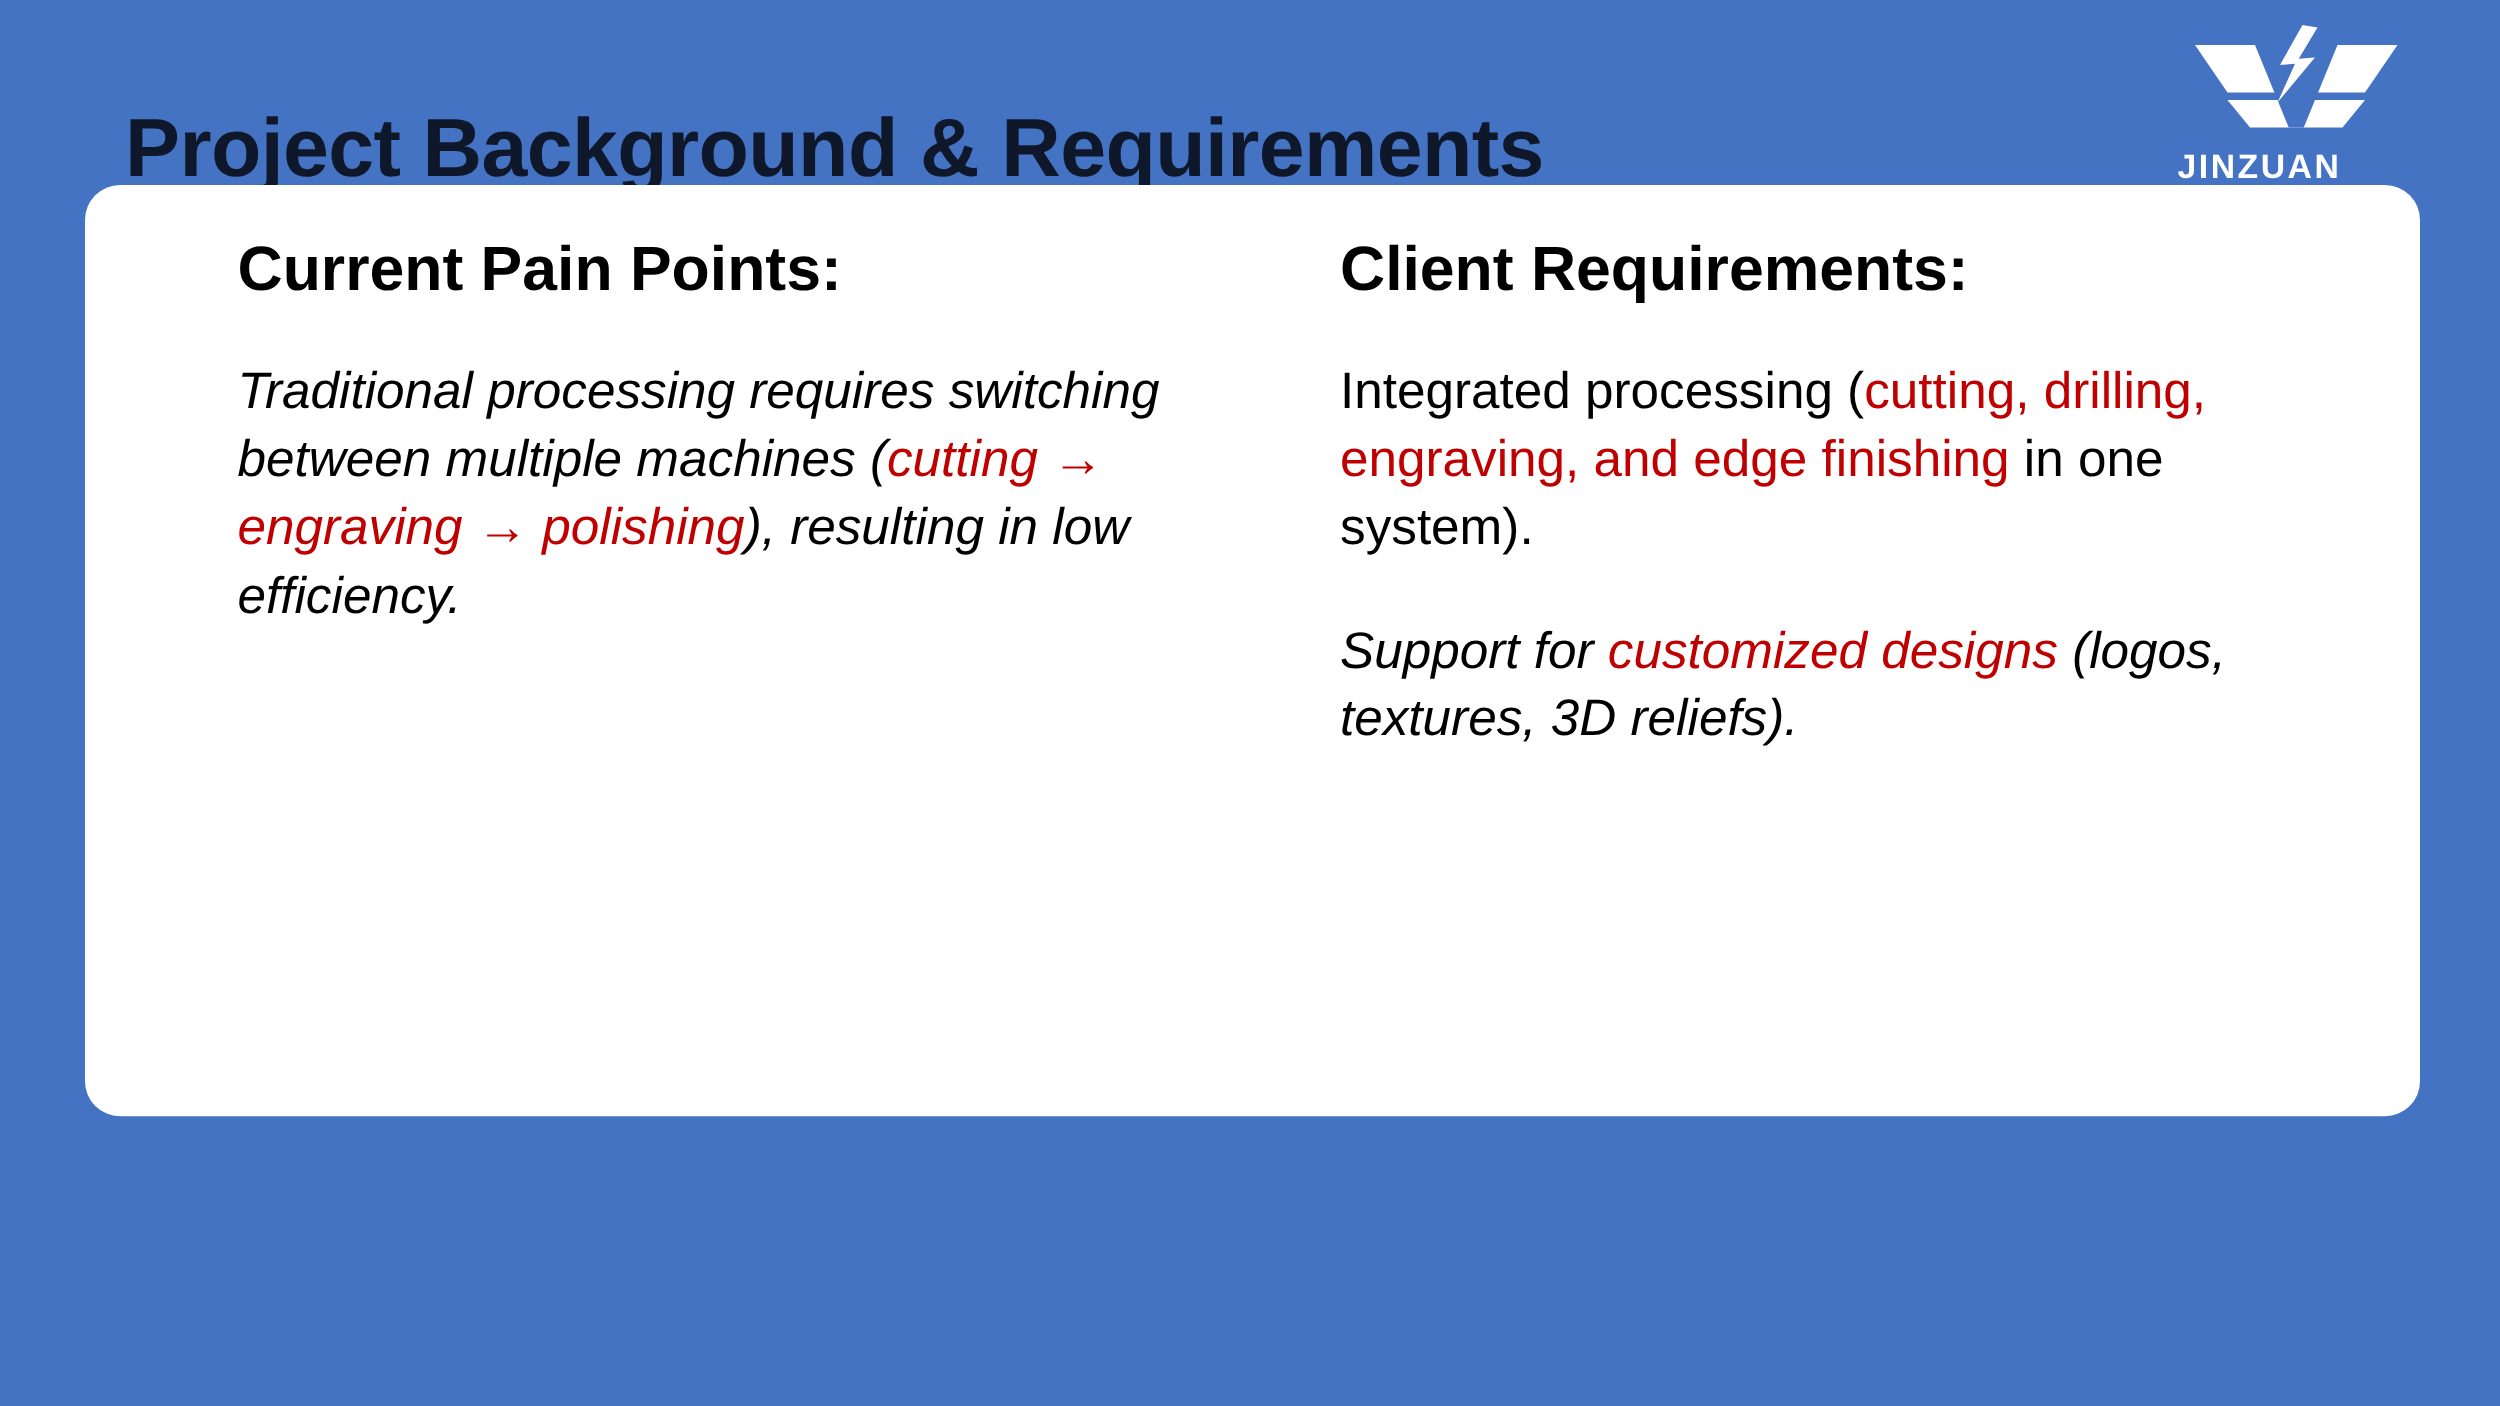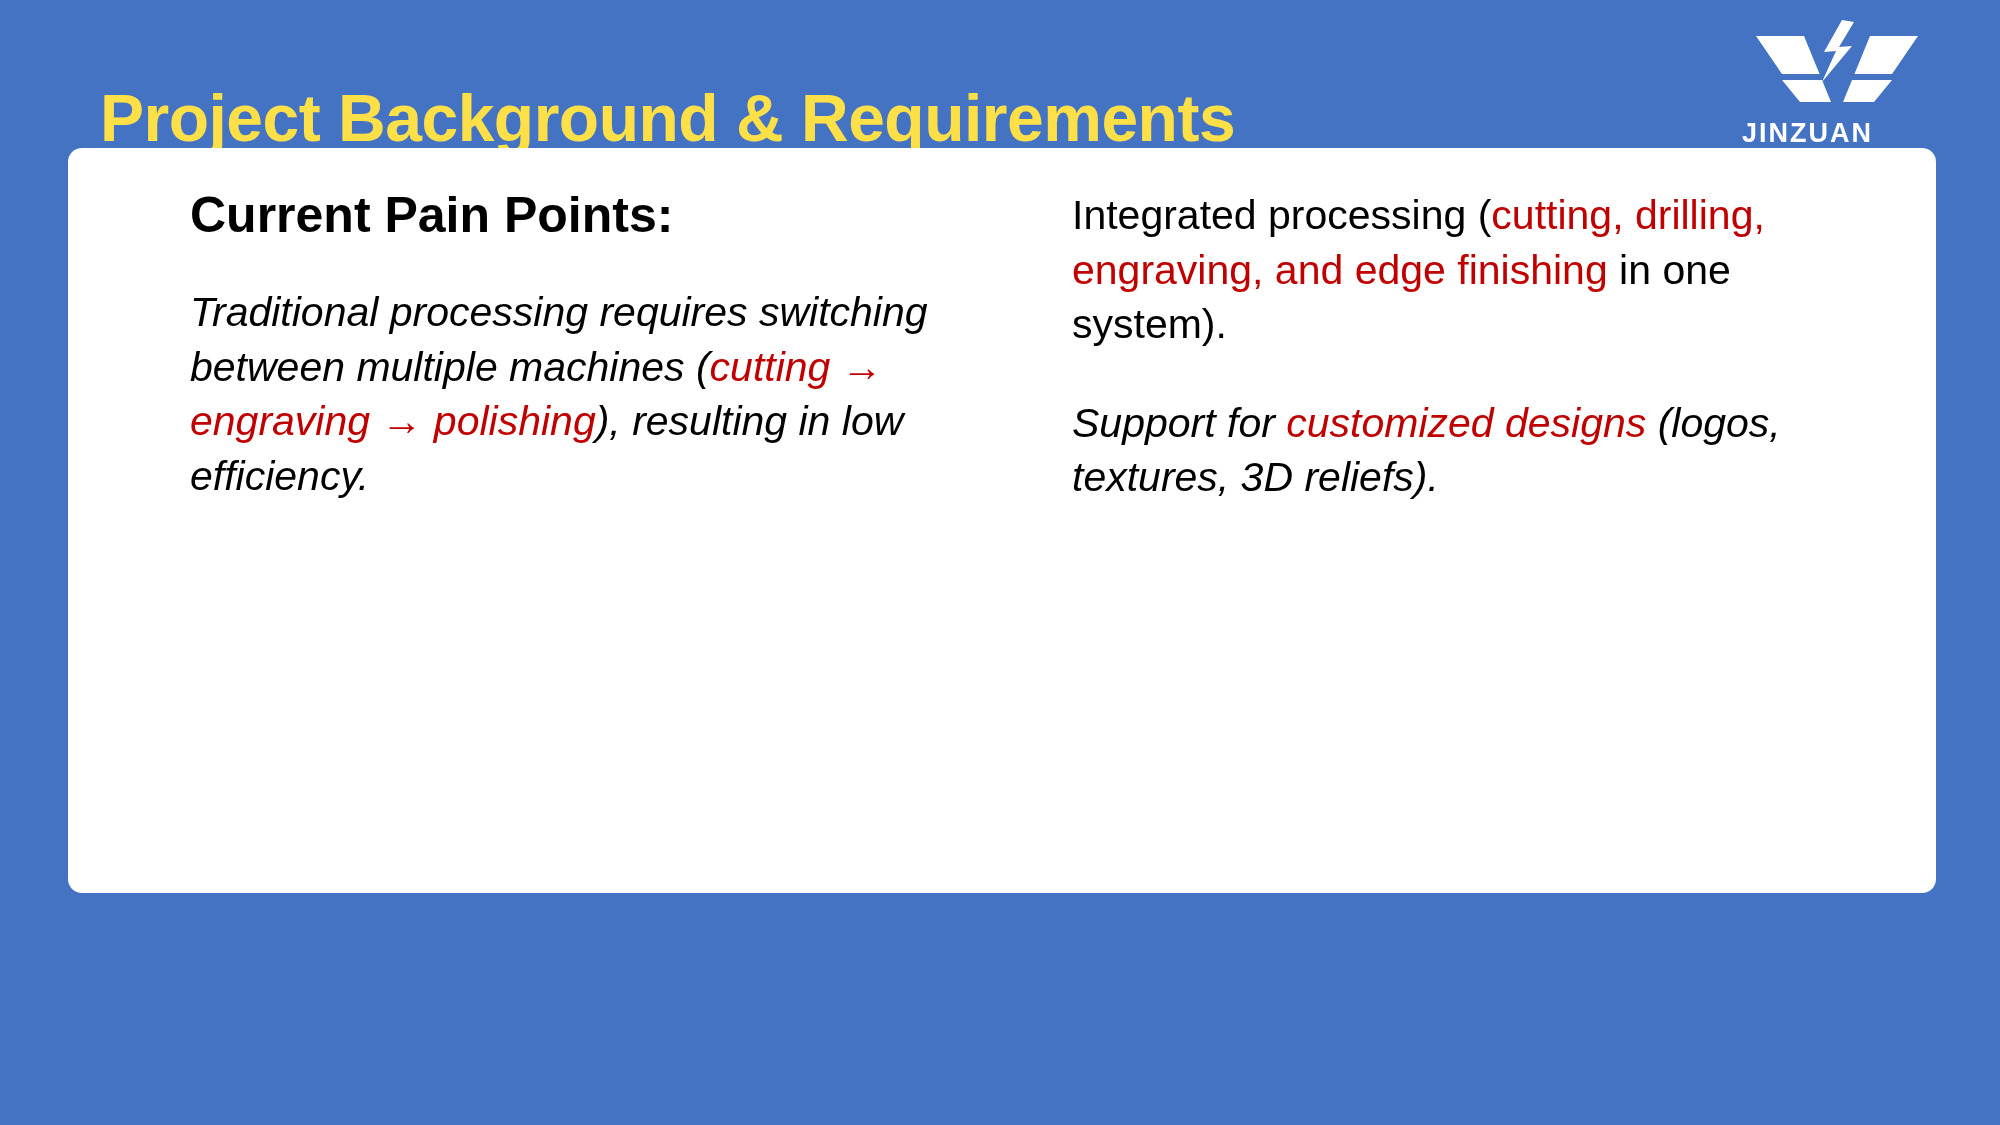--- a/index.html
+++ b/index.html
@@ -21,21 +21,21 @@
     background: #4573c4;
     overflow: hidden;
   }
 
   
   #slide-title {
     position: absolute;
     left: 100px;
     top: 38px;
     width: 1500px;
-    color: #fde047;
+    color: #0f172a;
     font-size: 66px;
     font-weight: bold;
     letter-spacing: -0.5px;
     line-height: 1.1;
     white-space: nowrap;
   }
 
   
   #logo {
     position: absolute;
@@ -73,21 +73,21 @@
   }
 
   
   #content-card {
     position: absolute;
     left: 68px;
     top: 148px;
     width: 1868px;
     height: 745px;
     background: #ffffff;
-    border-radius: 14px;
+    border-radius: 28px;
     box-sizing: border-box;
     padding: 40px 60px 20px 60px;
     display: flex;
     gap: 52px;
   }
 
   .column {
     flex: 1 1 0;
     min-width: 0;
   }
@@ -137,18 +137,19 @@
   </div>
 
   <div id="content-card">
 
     <div class="column col-left">
       <div class="col-heading">Current Pain Points:</div>
       <p class="para"><span>Traditional processing requires switching between multiple machines (</span><span class="hl">cutting → engraving → polishing</span><span>), resulting in low efficiency.</span></p>
     </div>
 
     <div class="column col-right">
+      <div class="col-heading">Client Requirements:</div>
       <p class="para"><span>Integrated processing (</span><span class="hl">cutting, drilling, engraving, and edge finishing</span><span> in one system).</span></p>
       <p class="para"><span>Support for </span><span class="hl">customized designs</span><span> (logos, textures, 3D reliefs).</span></p>
     </div>
 
   </div>
 </div>
 
 </body></html>

